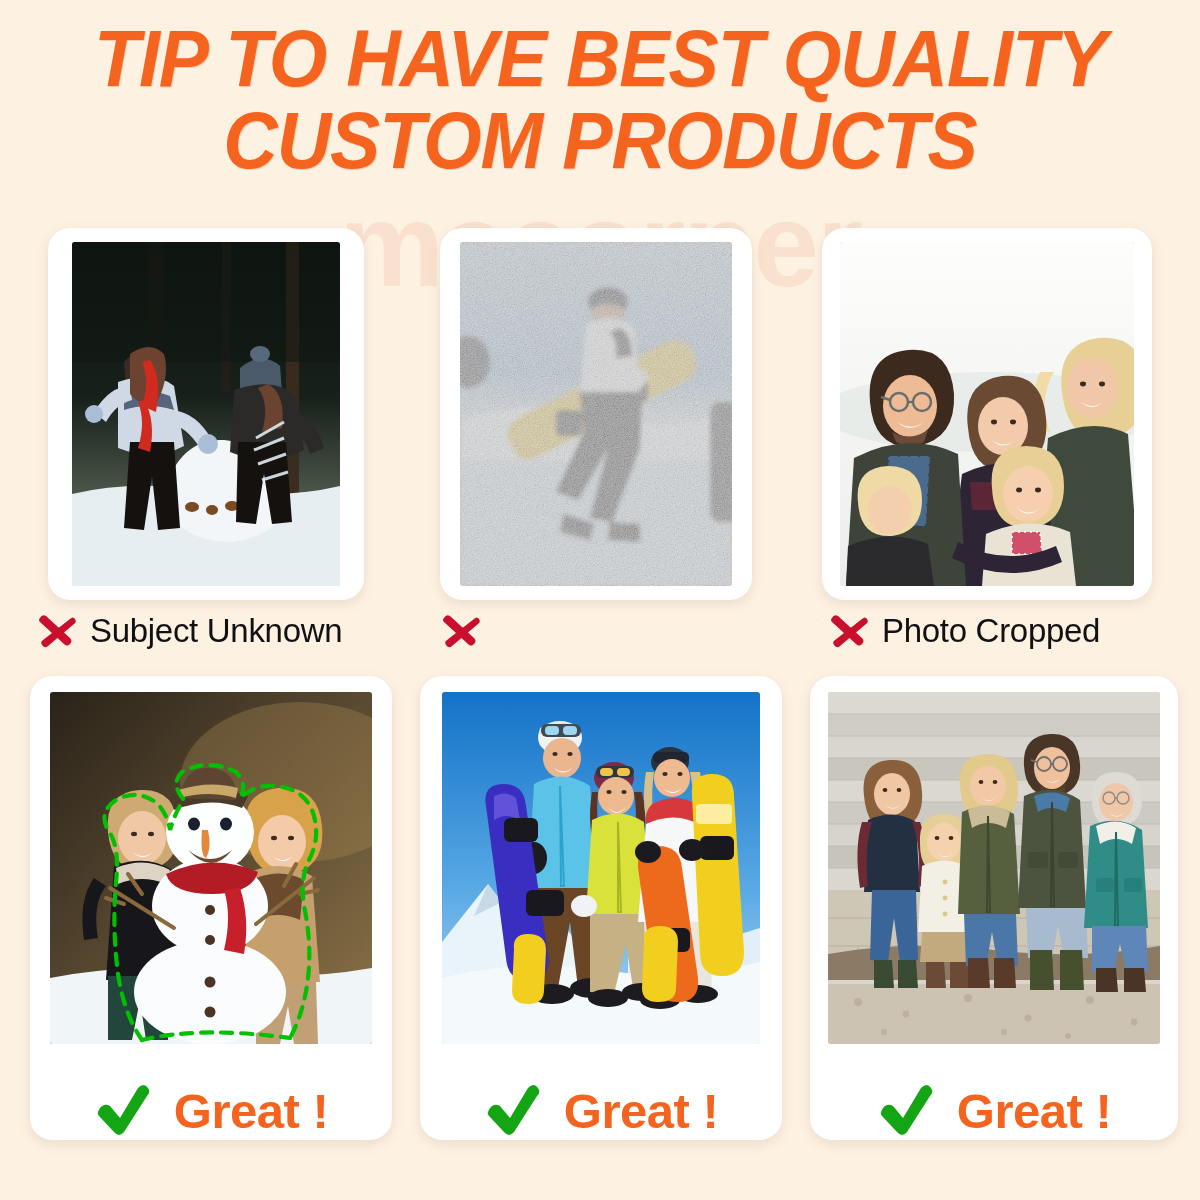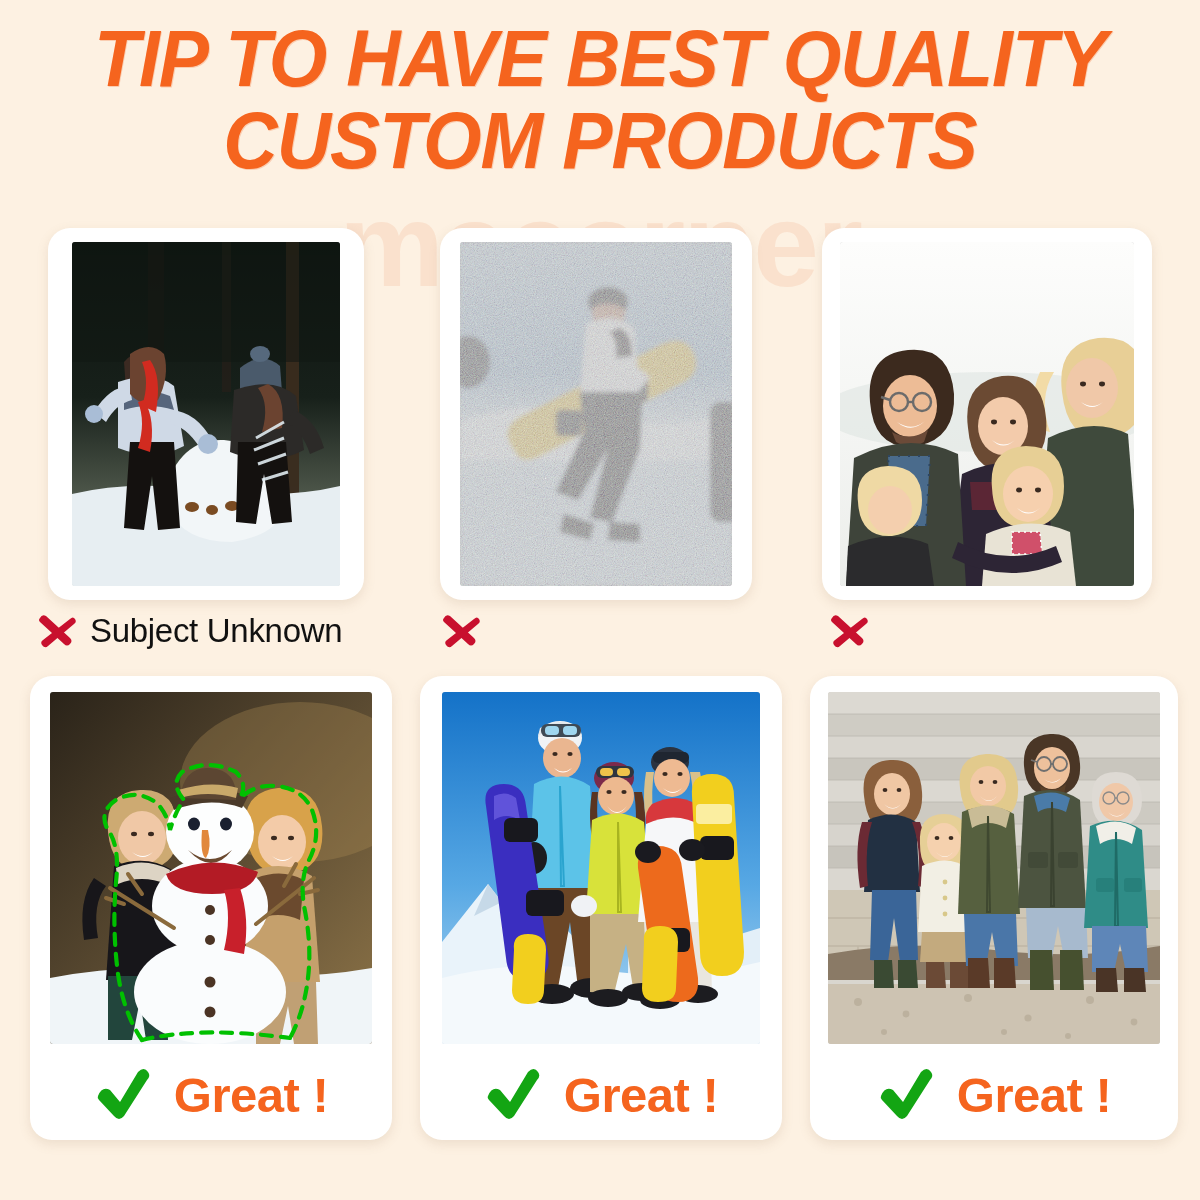--- a/index.html
+++ b/index.html
@@ -82,21 +82,21 @@
   .badlabel.p2{left:440px;top:608px;}
   .badlabel.p3{left:828px;top:608px;}
   .badlabel .txt{
     font-size:33px;font-weight:400;color:#111;
     letter-spacing:-.3px;white-space:nowrap;
   }
   .xicon{width:40px;height:40px;display:block;flex:0 0 40px;}
 
   
   .greatrow{
-    position:absolute;left:0;bottom:16px;width:100%;
+    position:absolute;left:0;bottom:0;width:100%;
     display:flex;align-items:center;justify-content:center;gap:22px;
   }
   .checkicon{width:58px;height:58px;display:block;flex:0 0 58px;}
   .greattxt{
     font-size:49px;font-weight:700;color:#f5641e;
     letter-spacing:-.5px;white-space:nowrap;line-height:1;
   }
 
   
   .noisy{filter:saturate(.85);}
@@ -301,20 +301,21 @@
         <path d="M4 7 q2 -4 6 -2 l24 22 q3 3 0 6 q-3 3 -6 0 l-24 -22 q-2 -2 0 -4z" fill="#c8102e"></path>
         <path d="M34 8 q3 -3 5 0 q2 3 -1 5 l-26 22 q-3 3 -6 -1 q-2 -3 1 -5z" fill="#c8102e"></path>
       </svg>
     </div>
 
     <div class="badlabel p3">
       <svg class="xicon" viewBox="0 0 40 40">
         <path d="M4 7 q2 -4 6 -2 l24 22 q3 3 0 6 q-3 3 -6 0 l-24 -22 q-2 -2 0 -4z" fill="#c8102e"></path>
         <path d="M34 8 q3 -3 5 0 q2 3 -1 5 l-26 22 q-3 3 -6 -1 q-2 -3 1 -5z" fill="#c8102e"></path>
       </svg>
+      <span class="txt">Photo Cropped</span>
     </div>
 
     <div class="card b1">
       <div class="photo">
         <svg class="scene" viewBox="0 0 322 352" preserveAspectRatio="xMidYMid slice">
           <defs>
             <linearGradient id="warmbg" x1="0" y1="0" x2="1" y2="1">
               <stop offset="0" stop-color="#2a2319"></stop>
                 <stop offset="0.5" stop-color="#5a4a31"></stop>
               <stop offset="1" stop-color="#8d7448"></stop>

